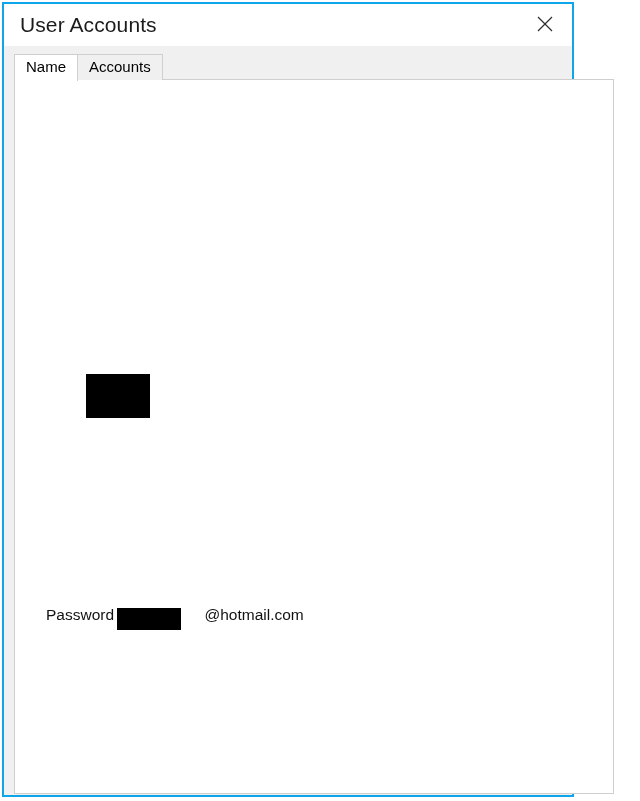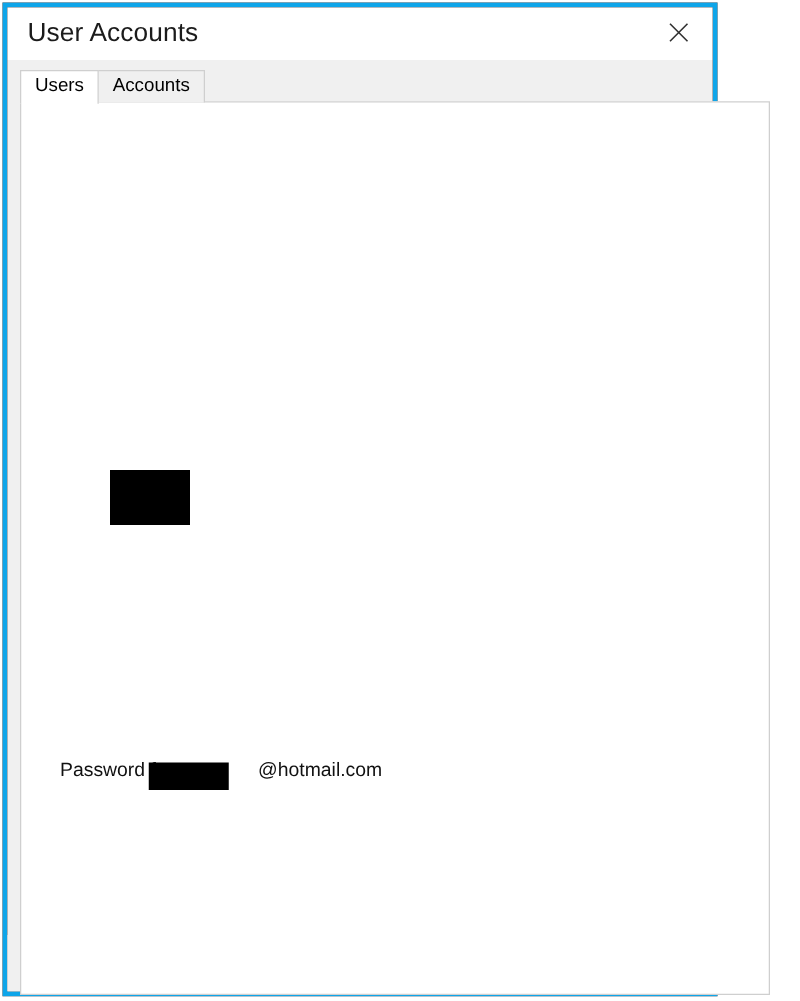--- a/index.html
+++ b/index.html
@@ -19,23 +19,23 @@
     background: #ffffff;
   }
 
   
   .window {
     position: absolute;
     left: 2px;
     top: 2px;
     width: 572px;
     height: 795px;
-    border: 4px solid #0ea5e9;
-    box-sizing: border-box;
-    background: #c2410c;
+    border: 2px solid #0ea5e9;
+    box-sizing: border-box;
+    background: #fca5a5;
     display: flex;
     flex-direction: column;
   }
 
   
   .titlebar {
     position: relative;
     height: 42px;
     flex: 0 0 42px;
     background: #ffffff;
@@ -356,21 +356,21 @@
         </span>
       </div>
     </div>
 
     <div class="dialog-body">
 
       <div class="tabpanel"></div>
 
       <div class="tabstrip">
         <div class="tab active">
-          <span>Users</span>
+          <span>Name</span>
         </div>
         <div class="tab">
           <span>Accounts</span>
         </div>
       </div>
 
       <div class="intro">
         <span class="intro-icon">
           <svg width="44" height="44" viewBox="0 0 44 44">
 

